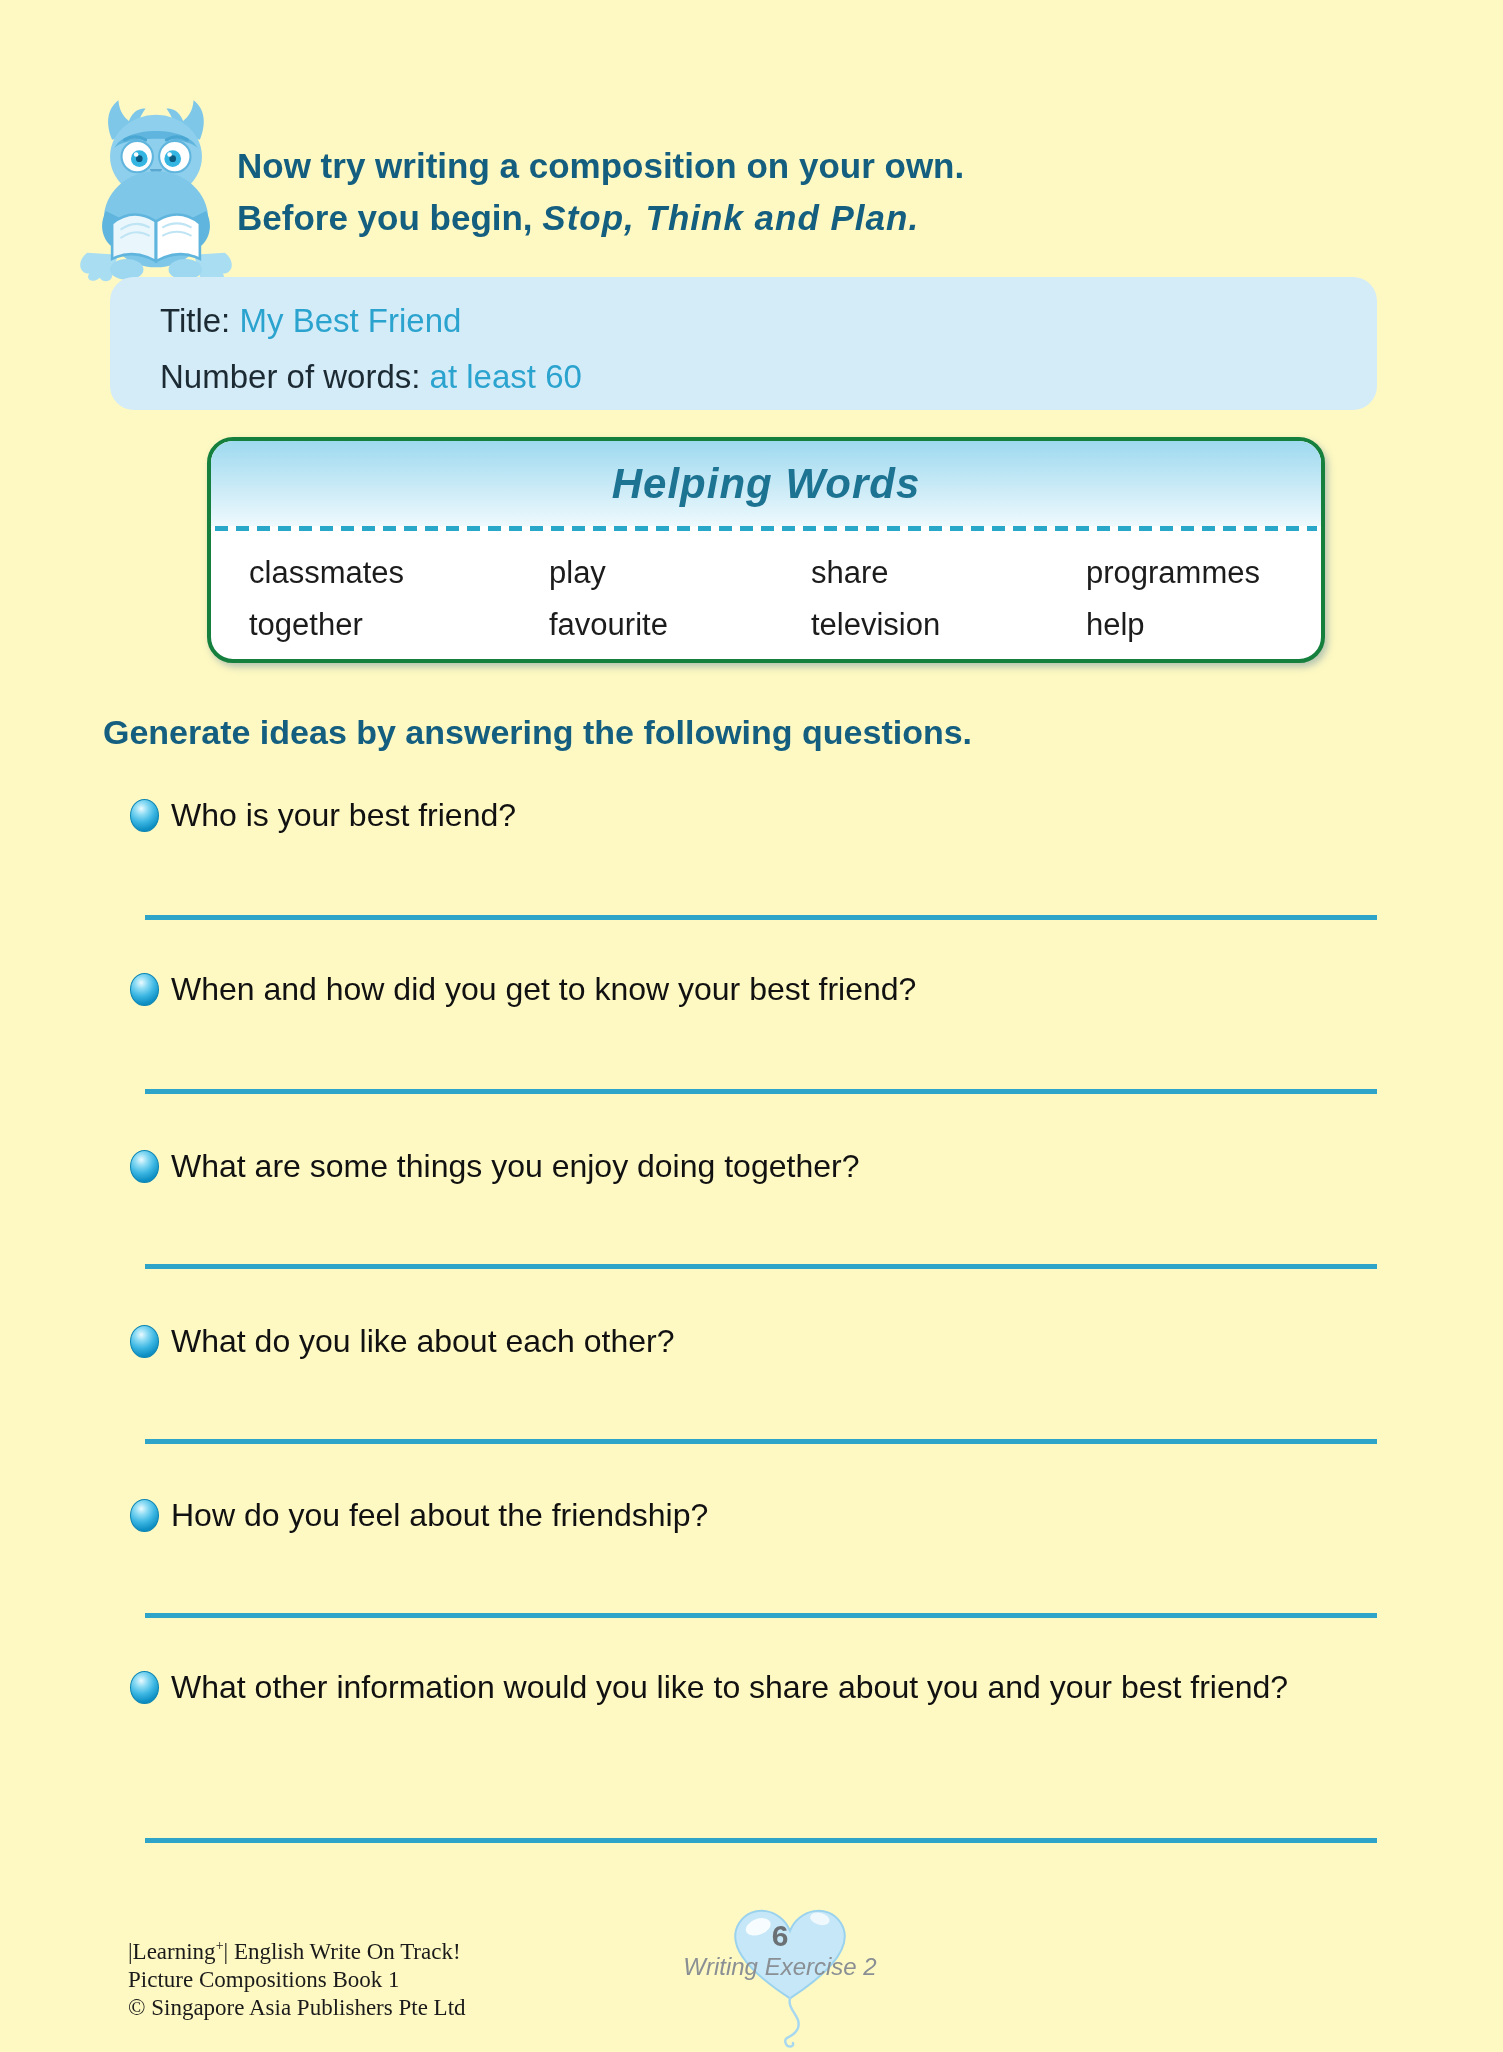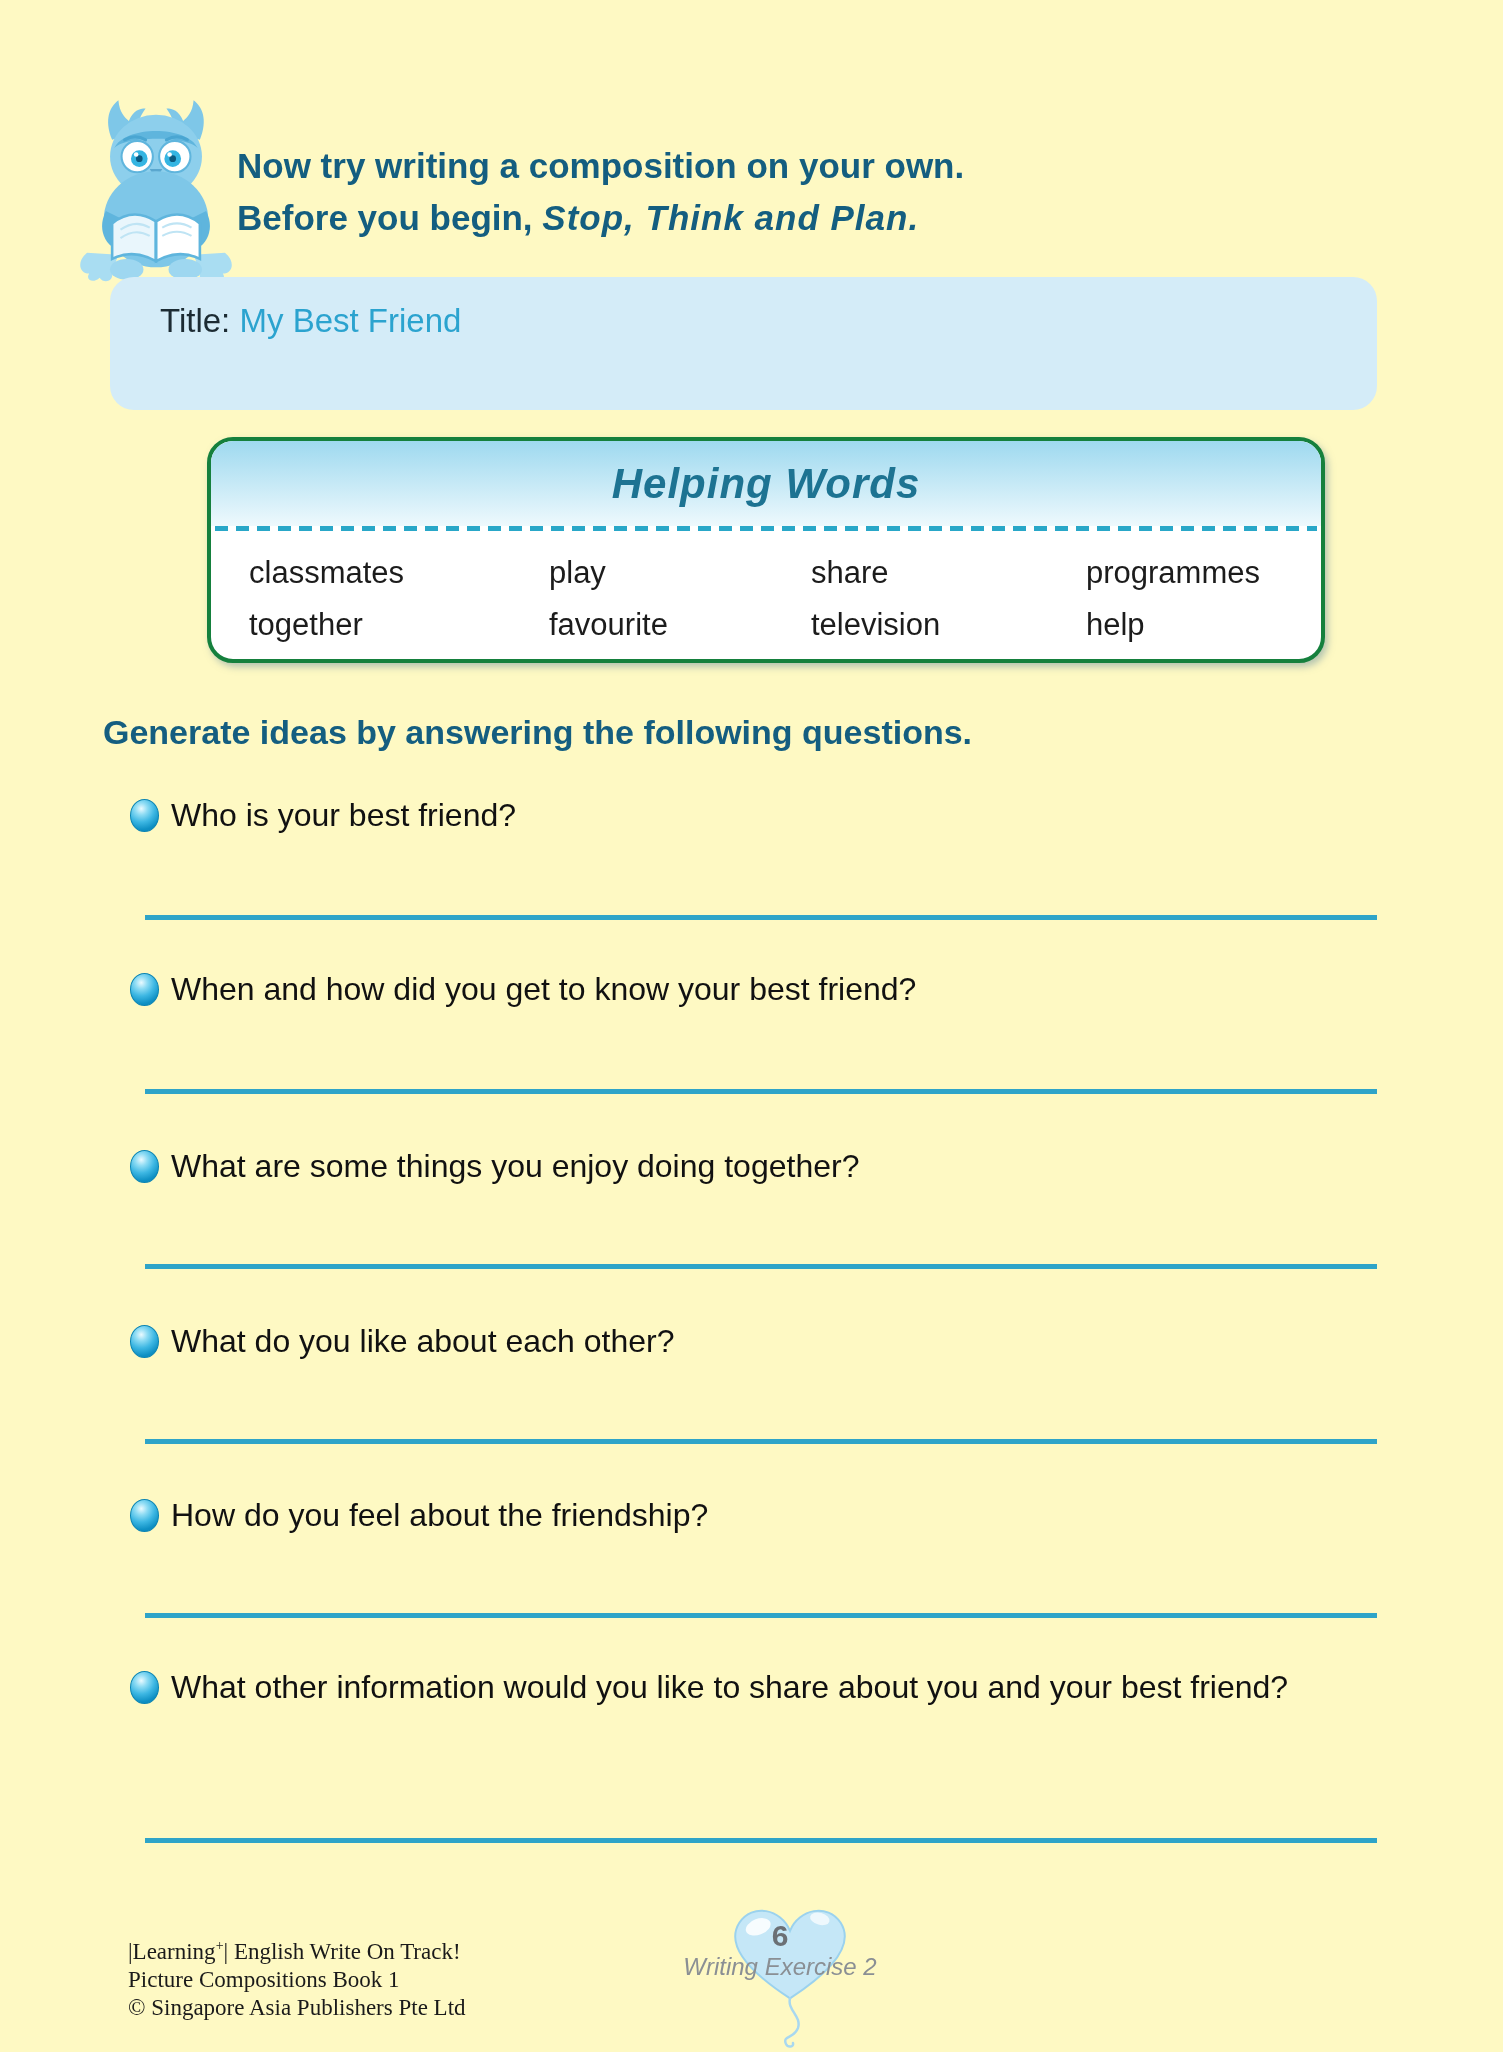--- a/index.html
+++ b/index.html
@@ -99,20 +99,21 @@
   </div>
 
   <div class="heading">
     <div>Now try writing a composition on your own.</div>
     <div><span>Before you begin, </span><span class="script">Stop, Think and Plan.</span></div>
   </div>
 
   <div class="title-box">
     <div class="inner">
       <div><span>Title: </span><span class="value">My Best Friend</span></div>
+      <div><span>Number of words: </span><span class="value">at least 60</span></div>
     </div>
   </div>
 
   <div class="helping-box">
     <div class="helping-head">Helping Words</div>
     <div class="helping-divider"></div>
     <div class="helping-words">
       <span>classmates</span>
       <span>play</span>
       <span>share</span>

